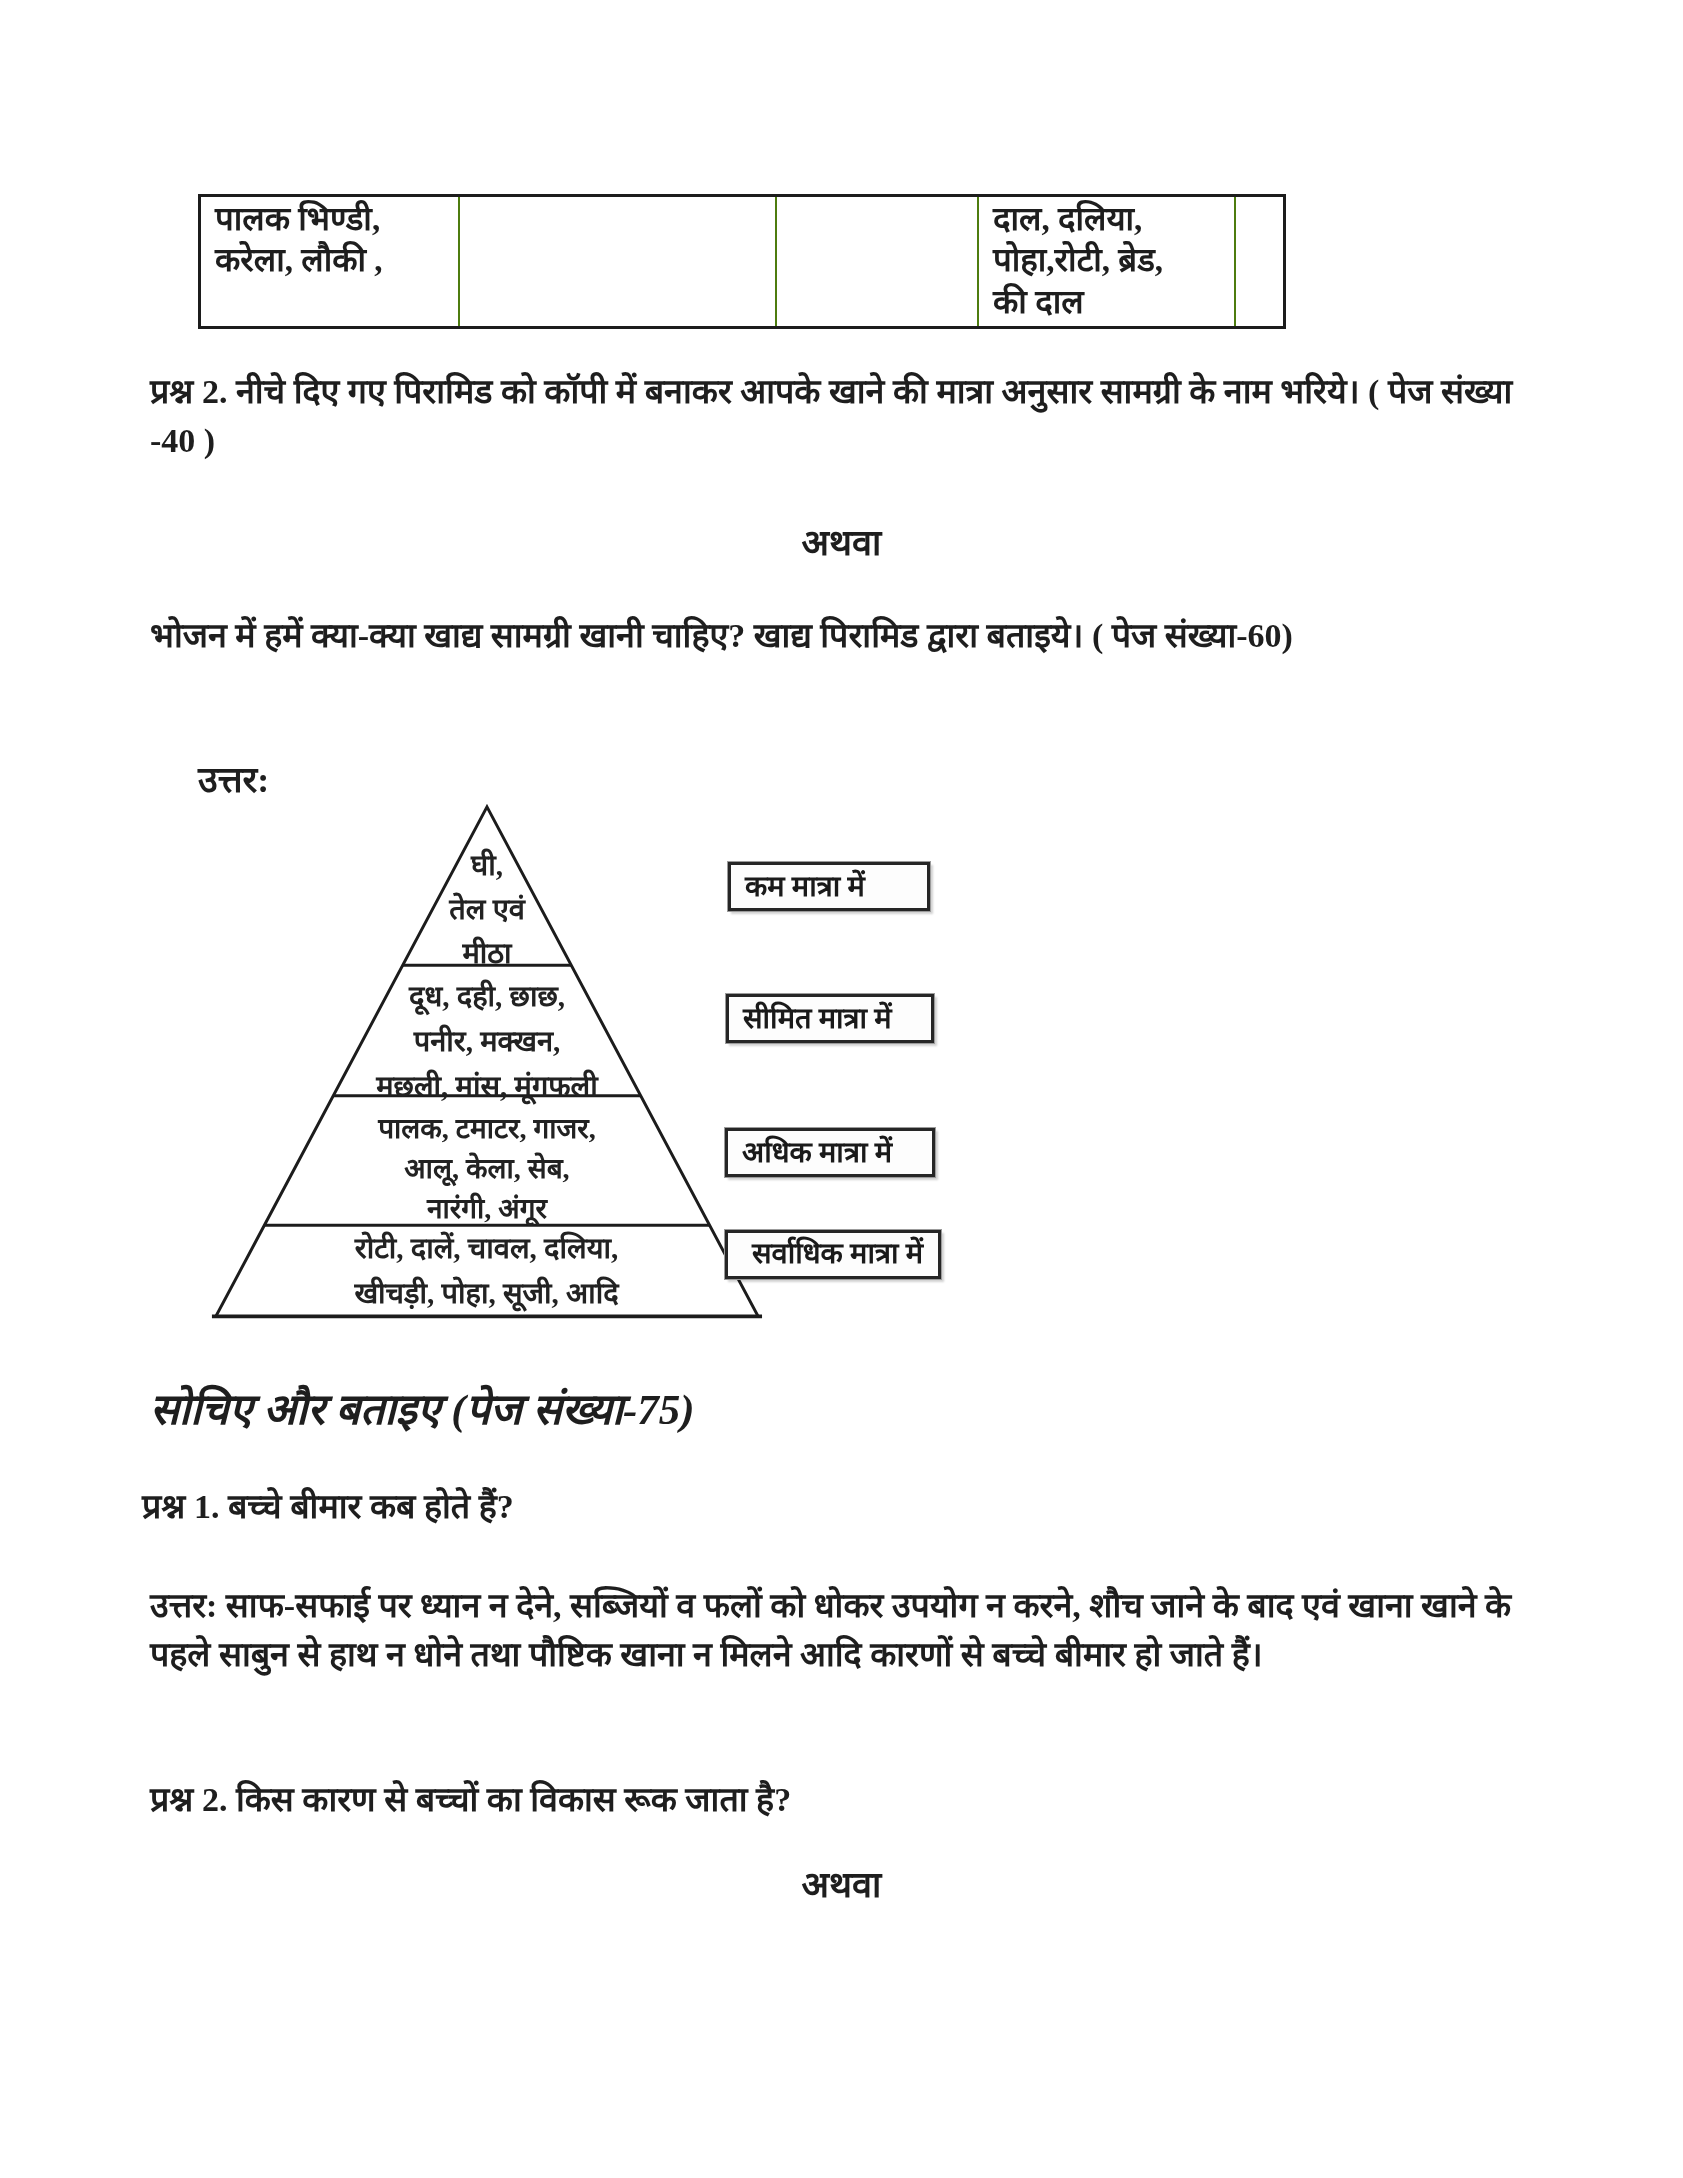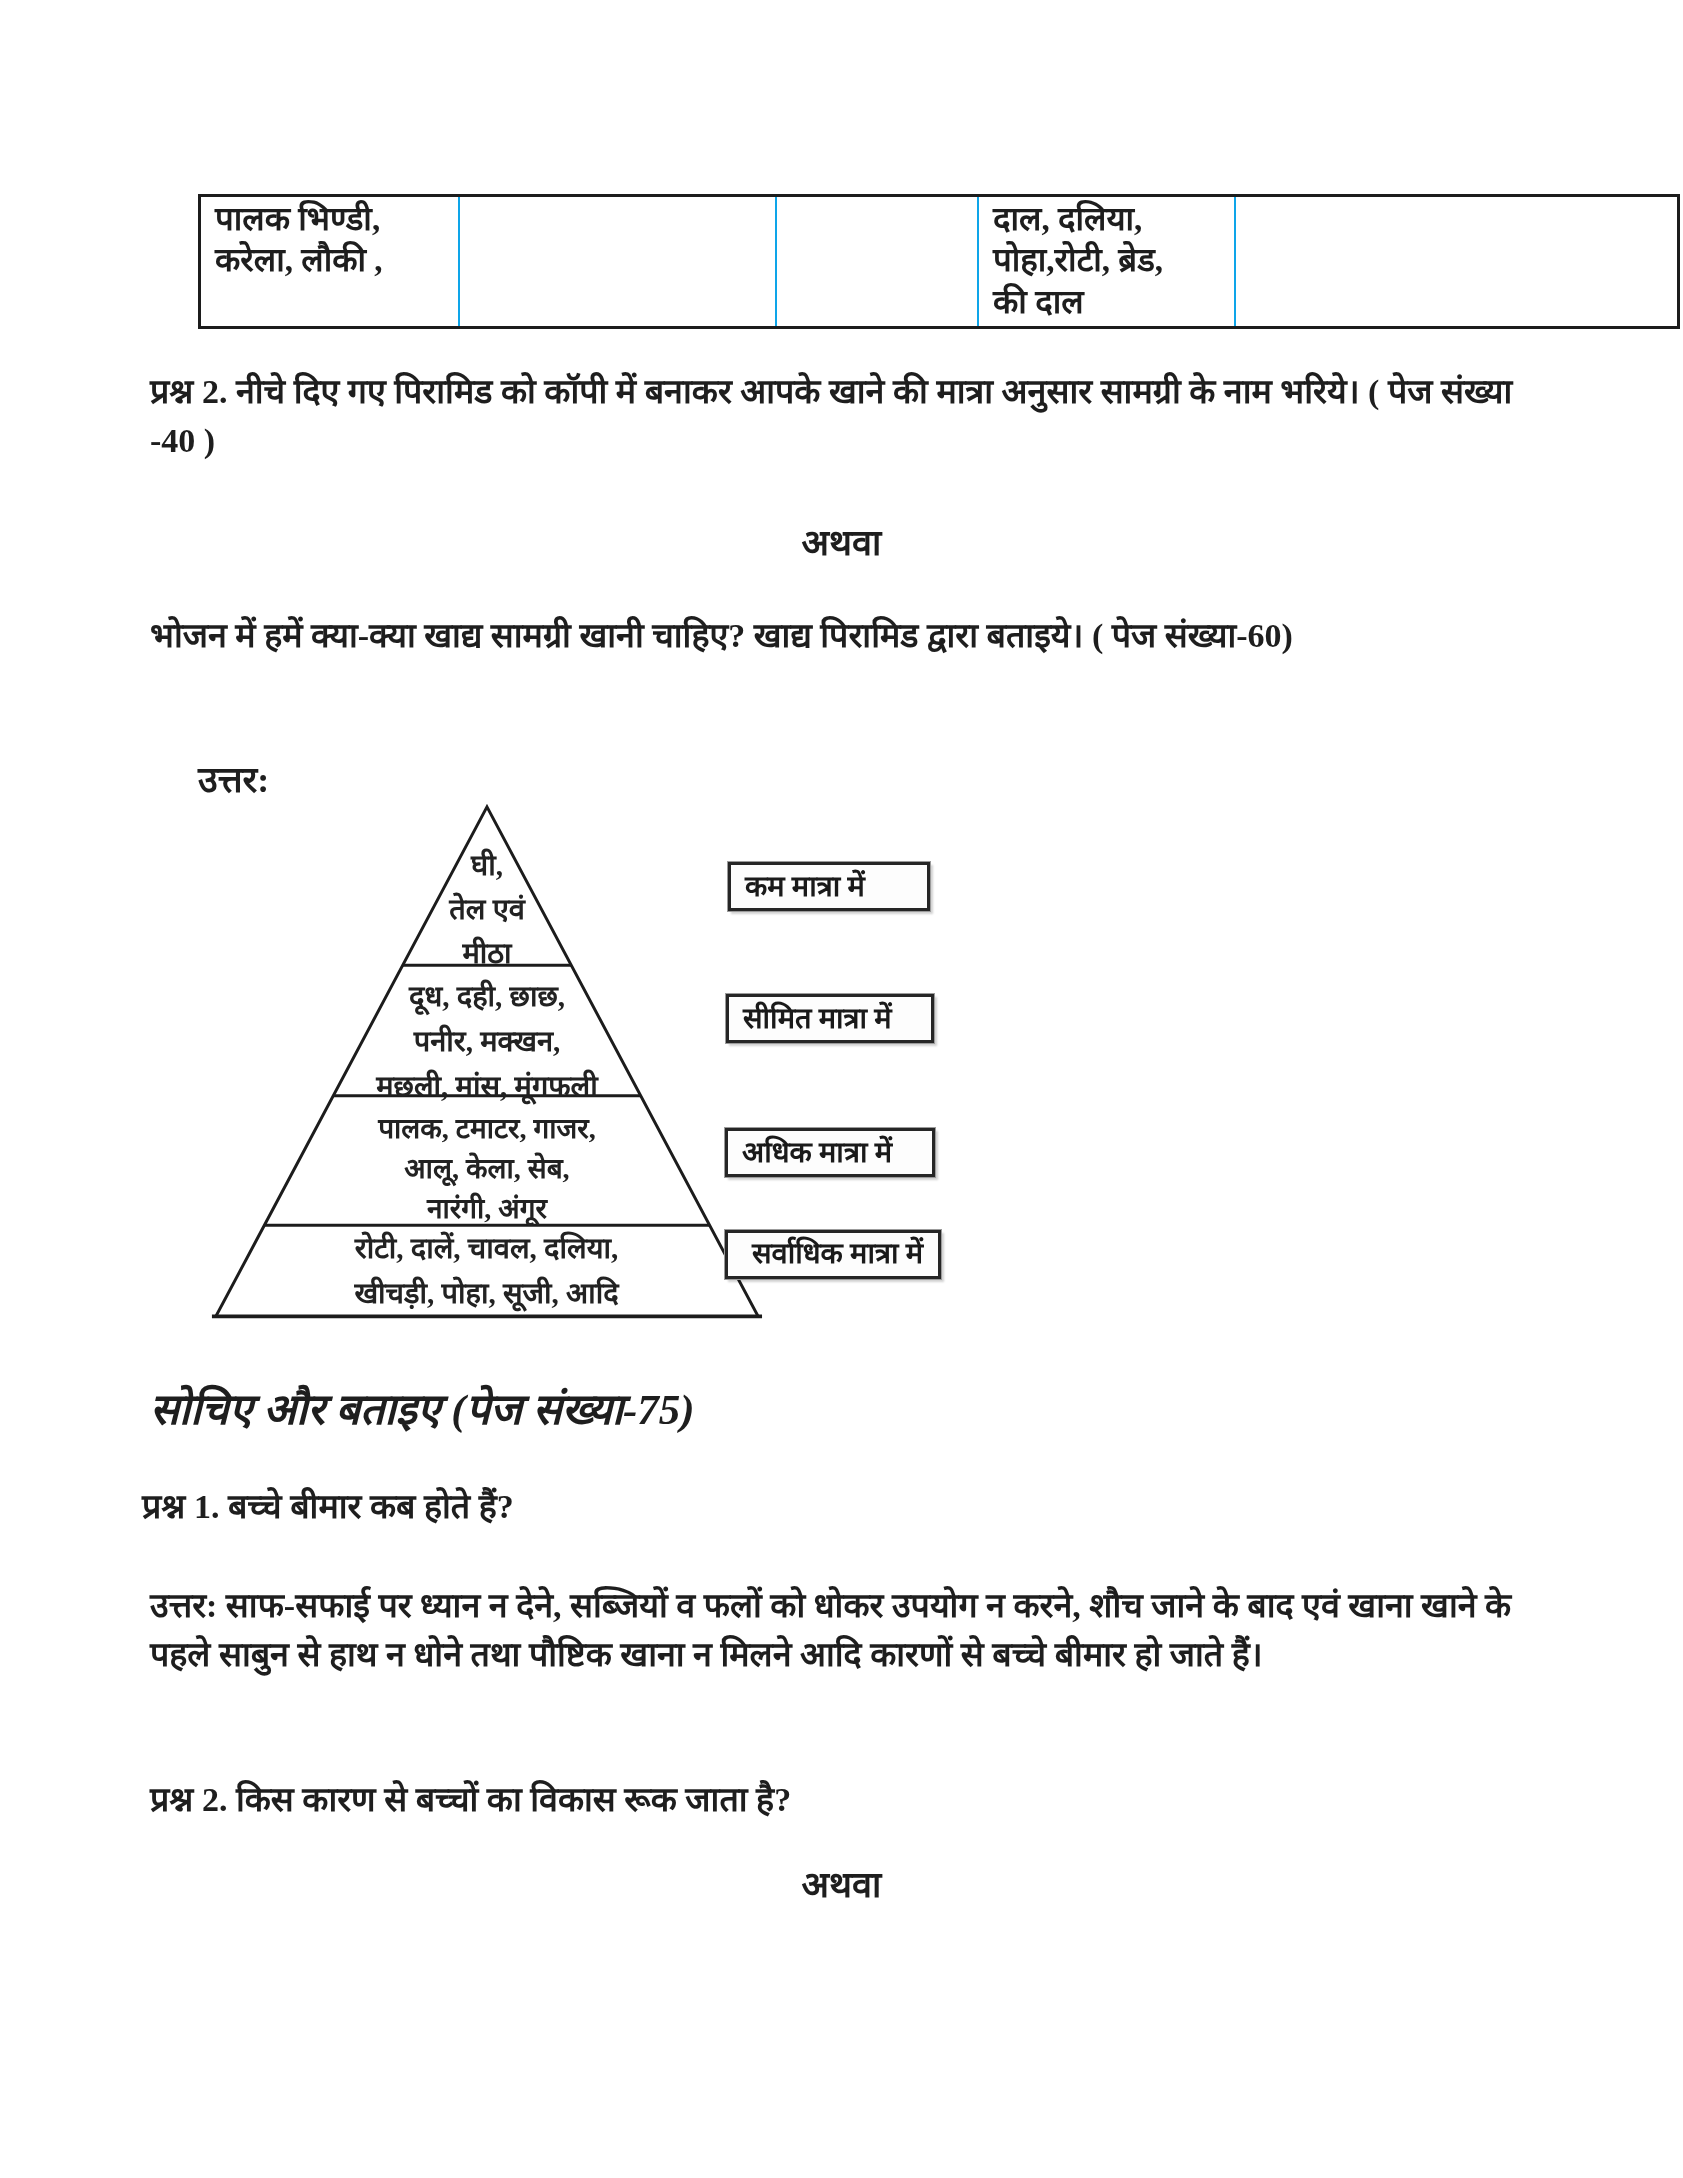--- a/index.html
+++ b/index.html
@@ -7,26 +7,26 @@
     position:relative;width:1683px;height:2178px;background:#ffffff;
     font-family:"Liberation Serif","DejaVu Serif",serif;color:#1e1e1e;
     overflow:hidden;margin:0 auto;
   }
   .abs{position:absolute;}
   .para{font-size:34px;font-weight:700;line-height:1.44;}
   .center{text-align:center;}
 
   
   .food-table{
-    left:198px;top:194px;width:1482px;height:135px;
+    left:198px;top:194px;width:1088px;height:135px;
     display:grid;grid-template-columns:257px 317px 202px 257px 253px;
     border:3px solid #1c1c1c;box-sizing:border-box;
   }
   .food-table .cell{
-    border-left:2px solid #0ea5e9;padding:2px 12px 0 14px;box-sizing:border-box;
+    border-left:2px solid #4d7c0f;padding:2px 12px 0 14px;box-sizing:border-box;
     font-size:33px;font-weight:700;line-height:1.25;white-space:pre-line;overflow:hidden;
   }
   .food-table .cell:first-child{border-left:none;}
 
   
   #q2{left:150px;top:368px;width:1406px;}
   #or1{left:0;top:517px;width:1683px;font-size:36px;font-weight:700;}
   #altq{left:150px;top:612px;width:1416px;}
   #ans-label{left:198px;top:754px;width:297px;font-size:36px;font-weight:700;}
 

